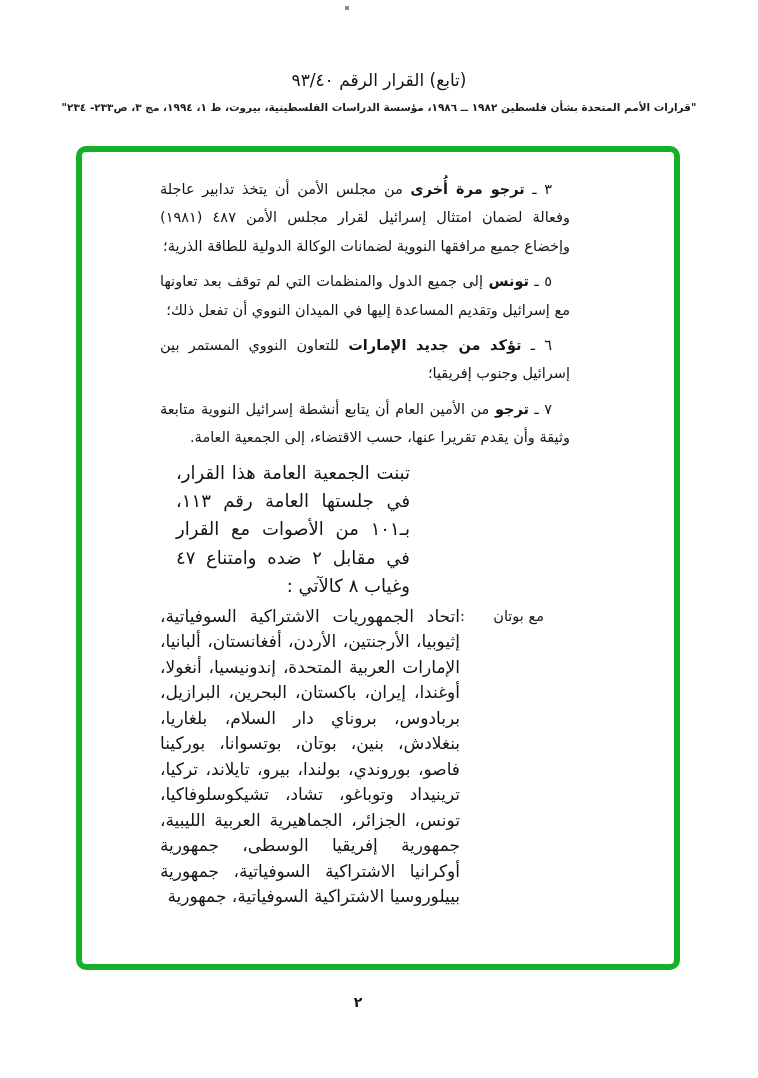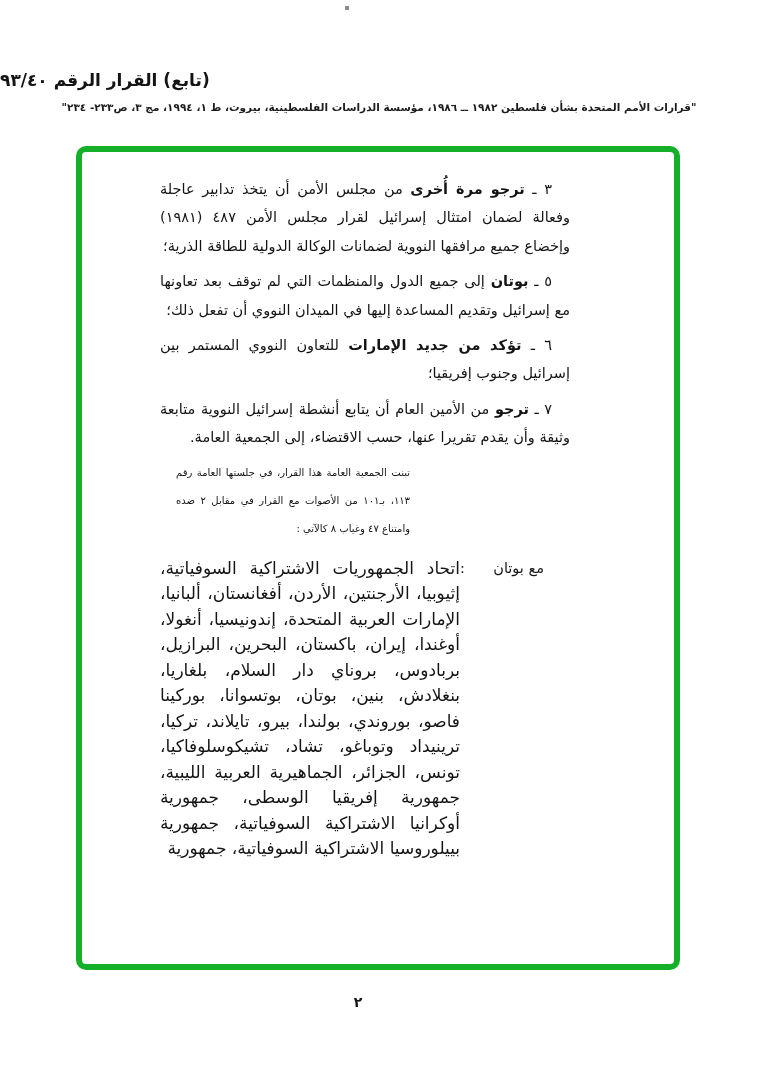--- a/index.html
+++ b/index.html
@@ -10,22 +10,22 @@
     font-family: "DejaVu Sans", sans-serif;
     color: #141414;
     overflow: hidden;
   }
   .scan-speck {
     position: absolute; left: 345px; top: 6px;
     width: 4px; height: 4px; background: #8d8d8d;
   }
   .header-title {
     position: absolute; top: 70px; left: 0; right: 0;
-    text-align: left; direction: rtl;
-    font-size: 17px; font-weight: bold;
+    text-align: center; direction: rtl;
+    font-size: 17px; font-weight: normal;
     letter-spacing: 0.2px;
   }
   .header-source {
     position: absolute; top: 101px; left: 0; right: 0;
     text-align: center; direction: rtl;
     font-size: 10.5px; font-weight: bold;
     color: #1c1c1c;
   }
   .green-frame {
     position: absolute; left: 76px; top: 146px;
@@ -42,22 +42,22 @@
   .para {
     margin: 0 0 7px 0;
     font-size: 14.5px;
     line-height: 28.4px;
     text-align: justify;
     text-indent: 18px;
   }
   .para b { font-weight: bold; }
   .adoption-note {
     width: 234px;
-    margin: 7px 160px 12px auto;
-    font-size: 10px;
+    margin: 7px 160px 3px auto;
+    font-size: 18px;
     line-height: 28.4px;
     text-align: justify;
   }
   .vote-row {
     display: flex;
     margin-top: 1px;
   }
   .vote-label-cell {
     width: 110px;
     box-sizing: border-box;
@@ -89,21 +89,21 @@
 <div class="header-title">(تابع) القرار الرقم ٩٣/٤٠</div>
 
 <div class="header-source">"قرارات الأمم المتحدة بشأن فلسطين ١٩٨٢ ــ ١٩٨٦، مؤسسة الدراسات الفلسطينية، بيروت، ط ١، ١٩٩٤، مج ٣، ص٢٣٣- ٢٣٤"</div>
 
 <div class="green-frame"></div>
 
 <div class="doc-content">
 
   <div>
       <p class="para">٣ ـ <b>ترجو مرة أُخرى</b> من مجلس الأمن أن يتخذ تدابير عاجلة وفعالة لضمان امتثال إسرائيل لقرار مجلس الأمن ٤٨٧ (١٩٨١) وإخضاع جميع مرافقها النووية لضمانات الوكالة الدولية للطاقة الذرية؛</p>
-      <p class="para">٥ ـ <b>بوتان</b> إلى جميع الدول والمنظمات التي لم توقف بعد تعاونها مع إسرائيل وتقديم المساعدة إليها في الميدان النووي أن تفعل ذلك؛</p>
+      <p class="para">٥ ـ <b>تونس</b> إلى جميع الدول والمنظمات التي لم توقف بعد تعاونها مع إسرائيل وتقديم المساعدة إليها في الميدان النووي أن تفعل ذلك؛</p>
       <p class="para">٦ ـ <b>تؤكد من جديد الإمارات</b> للتعاون النووي المستمر بين إسرائيل وجنوب إفريقيا؛</p>
       <p class="para">٧ ـ <b>ترجو</b> من الأمين العام أن يتابع أنشطة إسرائيل النووية متابعة وثيقة وأن يقدم تقريرا عنها، حسب الاقتضاء، إلى الجمعية العامة.</p>
     </div>
 
   <div class="adoption-note">تبنت الجمعية العامة هذا القرار، في جلستها العامة رقم ١١٣، بـ١٠١ من الأصوات مع القرار في مقابل ٢ ضده وامتناع ٤٧ وغياب ٨ كالآتي :</div>
 
   <div class="vote-row">
     <div class="vote-label-cell">
       <span>مع بوتان</span>
       <span>:</span>

